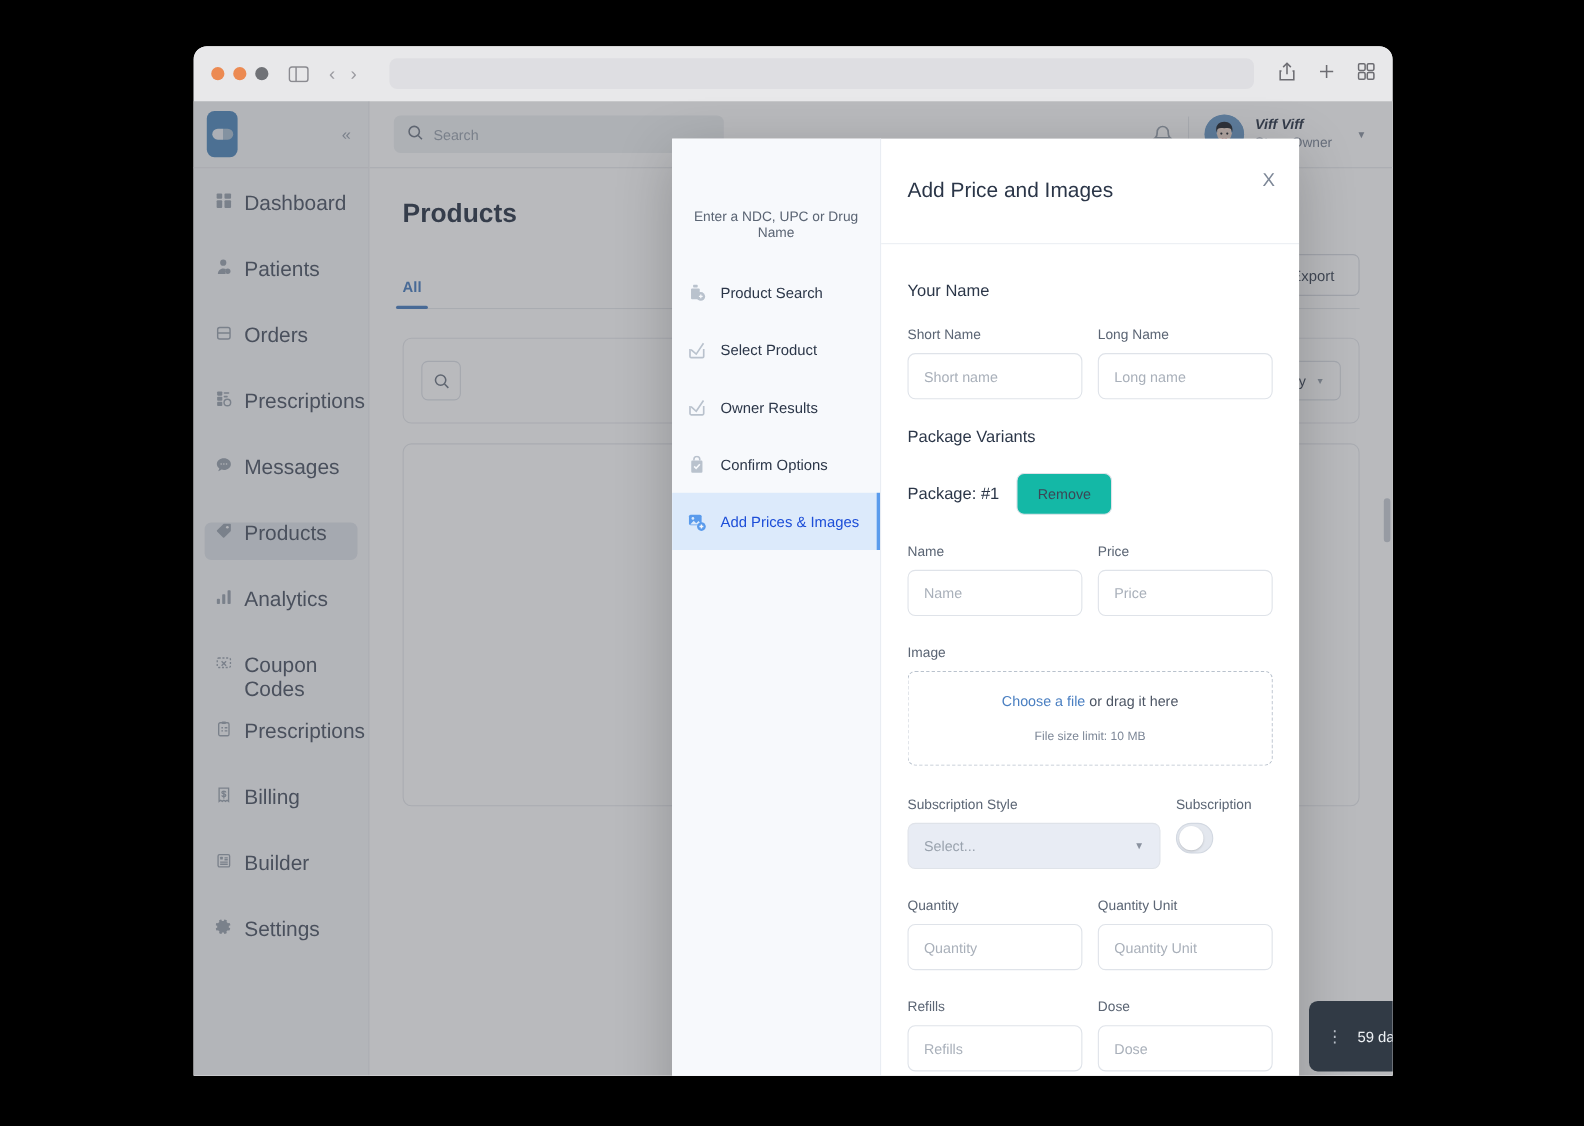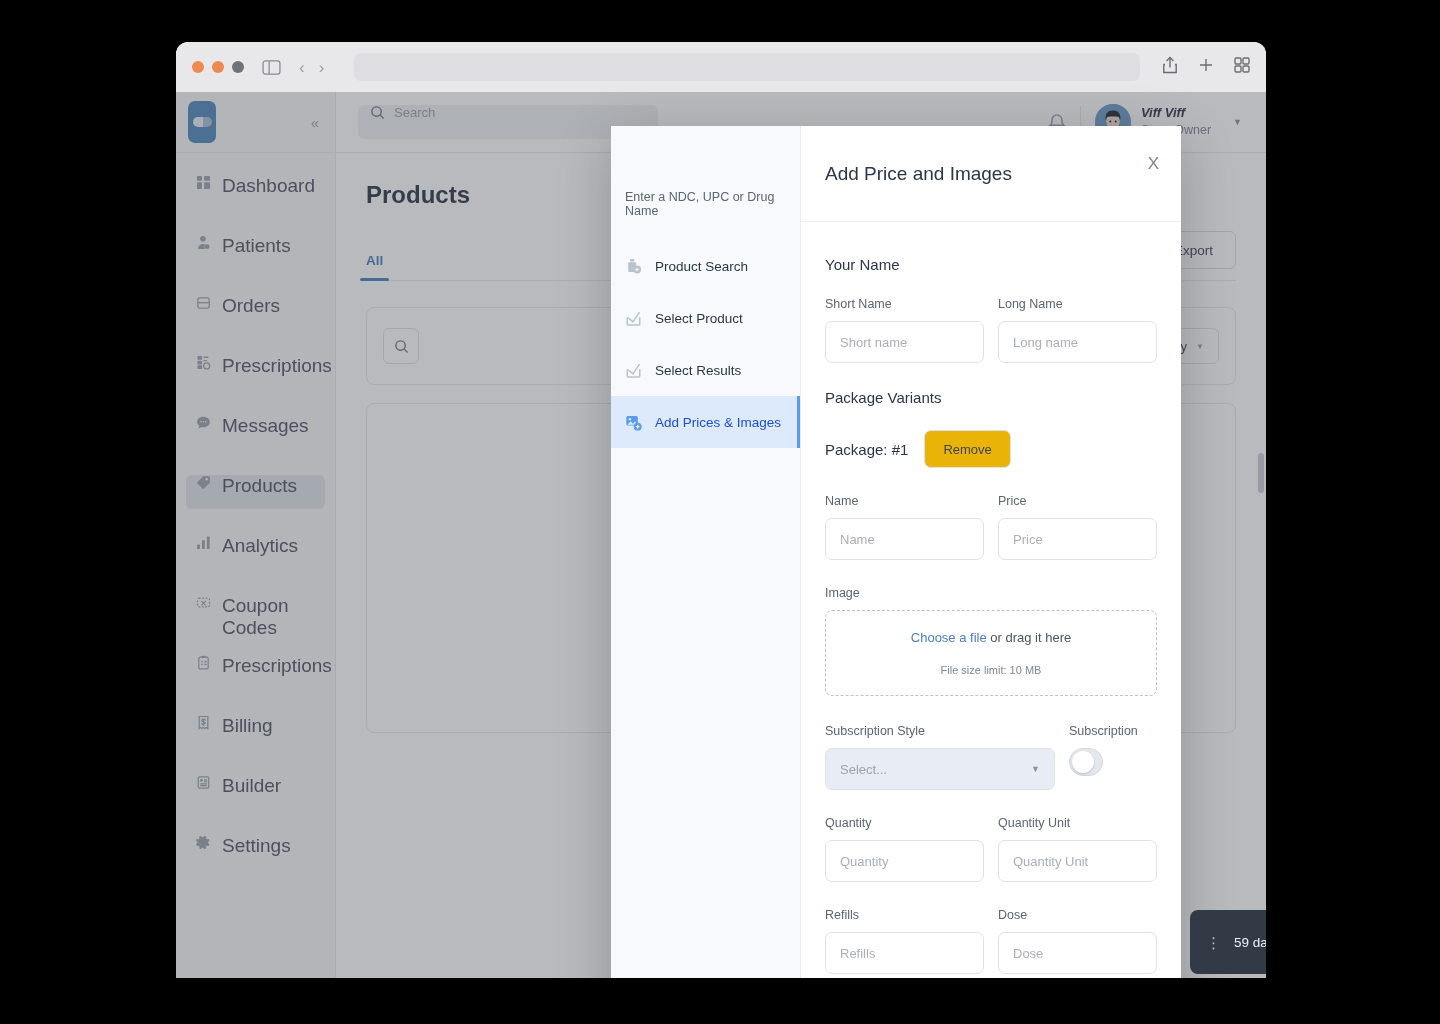--- a/index.html
+++ b/index.html
@@ -108,21 +108,21 @@
     height: 61px;
     border-bottom: 1px solid #e6e8ec;
     display: flex; align-items: center;
     padding: 0 18px 0 22px;
     gap: 14px;
   }
   #global-search {
     width: 300px; height: 34px;
     background: #eef0f3;
     border-radius: 6px;
-    display: flex; align-items: flex-start; gap: 9px;
+    display: flex; align-items: center; gap: 9px;
     padding: 0 12px;
     color: #9aa3ae; font-size: 13px;
   }
   .topbar-spacer { flex: 1; }
   #notif-bell { color: #9aa3ae; display: flex; align-items: center; }
   .topbar-divider { width: 1px; height: 32px; background: #e6e8ec; }
   #user-chip { display: flex; align-items: center; gap: 10px; padding-right: 6px; }
   #avatar {
     width: 36px; height: 36px; border-radius: 50%;
     background: #6d9cc9; overflow: hidden;
@@ -221,20 +221,21 @@
   #modal-steps {
     width: 190px;
     background: #f7f9fc;
     border-right: 1px solid #e9edf3;
     flex-shrink: 0;
     padding-top: 64px;
   }
   #steps-hint {
     font-size: 12.5px; color: #5b6574;
     padding: 0 14px 22px 14px;
+    text-align: center;
   }
   .step {
     display: flex; align-items: center; gap: 13px;
     height: 52px;
     padding: 0 14px;
     font-size: 13.5px;
     color: #2b3648;
     position: relative;
   }
   .step.active { background: #dceafb; color: #1d4ed8; }
@@ -278,21 +279,21 @@
     background: #fff;
     font-family: "Liberation Sans", sans-serif;
   }
   .input::placeholder { color: #a9b0ba; }
 
   #package-header { display: flex; align-items: center; gap: 16px; margin-bottom: 26px; }
   #package-label { font-size: 15px; color: #2b3648; }
   #remove-pkg-btn {
     height: 38px; padding: 0 18px;
     border: 1px solid #dfe3e9; border-radius: 7px;
-    background: #eab308; font-size: 13px; color: #3c4656;
+    background: #14b8a6; font-size: 13px; color: #3c4656;
     font-family: "Liberation Sans", sans-serif;
   }
 
   #dropzone {
     border: 1.6px dashed #b9c2cd;
     border-radius: 7px;
     height: 86px;
     display: flex; flex-direction: column;
     align-items: center; justify-content: center;
     gap: 19px;
@@ -632,21 +633,31 @@
             </span>
             <span>Select Product</span>
           </div>
           <div class="step">
             <span class="step-icon">
               <svg viewBox="0 0 18 18" fill="none" stroke="currentColor" stroke-width="1.6">
                 <path d="M2.4 7.6v7.2a1.2 1.2 0 001.2 1.2h10.8a1.2 1.2 0 001.2-1.2V7.6"></path>
                 <path d="M3.4 8.2l5 4.4 7-10.4"></path>
               </svg>
             </span>
-            <span>Select Results</span>
+            <span>Owner Results</span>
+          </div>
+          <div class="step">
+            <span class="step-icon">
+              <svg viewBox="0 0 18 18" fill="currentColor">
+                <path d="M4.6 5h8.8a1 1 0 011 1v9.4a1.2 1.2 0 01-1.2 1.2H4.8a1.2 1.2 0 01-1.2-1.2V6a1 1 0 011-1z"></path>
+                <path d="M6.2 5V3.8a2.8 2.8 0 015.6 0V5" fill="none" stroke="currentColor" stroke-width="1.5"></path>
+                <path d="M6.4 10.6l1.9 1.9 3.6-4" fill="none" stroke="#f7f9fc" stroke-width="1.5"></path>
+              </svg>
+            </span>
+            <span>Confirm Options</span>
           </div>
           <div class="step active">
             <span class="step-icon">
               <svg viewBox="0 0 18 18" fill="currentColor">
                 <rect x="1.4" y="2" width="12.2" height="10.2" rx="1.6"></rect>
                 <circle cx="5.2" cy="5.6" r="1.3" fill="#dceafb"></circle>
                 <path d="M2.6 11.4l3.4-3.6 2.4 2.4 2.2-2.2 2.2 2.4v1h-10z" fill="#dceafb"></path>
                 <circle cx="13.4" cy="13.4" r="4.2"></circle>
                 <path d="M11.5 13.4h3.8M13.4 11.5v3.8" stroke="#f7f9fc" stroke-width="1.4"></path>
               </svg>

